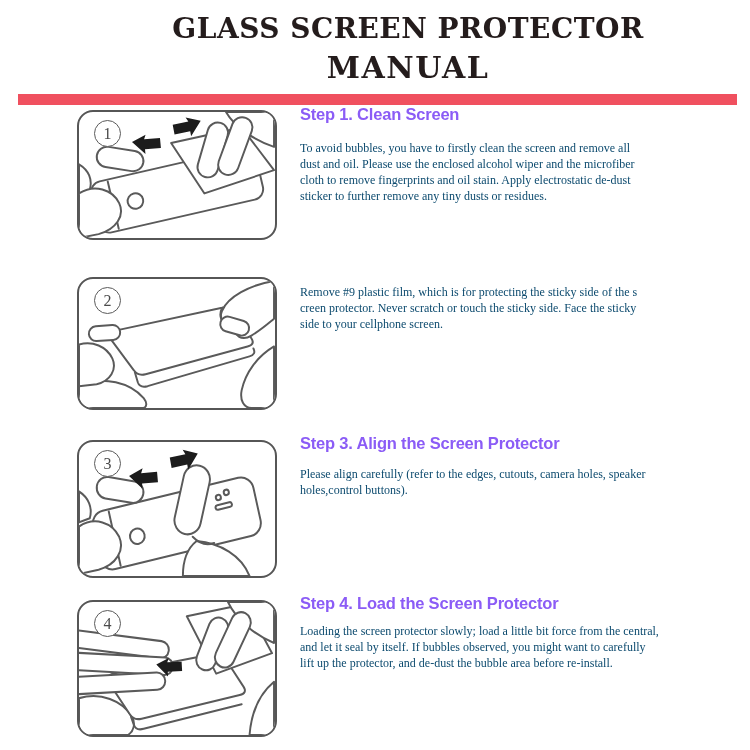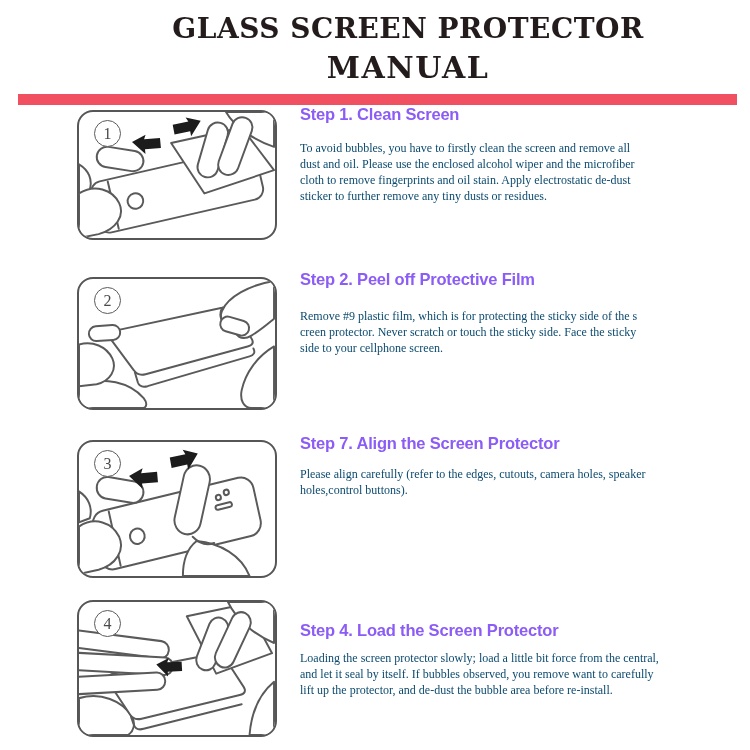--- a/index.html
+++ b/index.html
@@ -22,21 +22,21 @@
   .badge{position:absolute;top:8px;left:15px;width:25px;height:25px;z-index:2;
          border:1.6px solid #5a5a5a;border-radius:50%;background:#fff;
          display:flex;align-items:center;justify-content:center;
          font-family:"Liberation Serif",serif;font-size:16px;color:#4a4a4a;}
   
   .wh{fill:#ffffff;stroke:#5a5a5a;stroke-width:2;stroke-linecap:round;stroke-linejoin:round;}
   .ln{fill:none;stroke:#5a5a5a;stroke-width:2;stroke-linecap:round;stroke-linejoin:round;}
   .ar{fill:#1c1c1c;stroke:none;}
   
   .stext{position:absolute;left:300px;width:450px;}
-  .t1{top:102px}.t2{top:267px}.t3{top:431px}.t4{top:618px}
+  .t1{top:102px}.t2{top:267px}.t3{top:431px}.t4{top:591px}
   .stext h2{margin:0;font-size:16.5px;line-height:24px;font-weight:bold;
             color:#8b5cf6;letter-spacing:-.2px;}
   .stext p{margin:0;font-family:"Liberation Serif",serif;font-size:12px;
            line-height:16px;color:#0c4a6e;white-space:pre;}
   .t1 p{margin-top:14px}.t2 p{margin-top:17px}.t3 p{margin-top:11px}.t4 p{margin-top:8px}
 </style>
 </head>
 <body>
 
 <div class="page">
@@ -144,30 +144,29 @@
   </div>
 
   <div class="stext t1">
     <h2>Step 1. Clean Screen</h2>
     <p>To avoid bubbles, you have to firstly clean the screen and remove all
 dust and oil. Please use the enclosed alcohol wiper and the microfiber
 cloth to remove fingerprints and oil stain. Apply electrostatic de-dust
 sticker to further remove any tiny dusts or residues.</p>
   </div>
   <div class="stext t2">
-    <h2>Step 2. Peel off Protective Film</h2>
     <p>Remove #9 plastic film, which is for protecting the sticky side of the s
 creen protector. Never scratch or touch the sticky side. Face the sticky
 side to your cellphone screen.</p>
   </div>
   <div class="stext t3">
-    <h2>Step 7. Align the Screen Protector</h2>
+    <h2>Step 3. Align the Screen Protector</h2>
     <p>Please align carefully (refer to the edges, cutouts, camera holes, speaker
 holes,control buttons).</p>
   </div>
   <div class="stext t4">
     <h2>Step 4. Load the Screen Protector</h2>
     <p>Loading the screen protector slowly; load a little bit force from the central,
-and let it seal by itself. If bubbles observed, you remove want to carefully
+and let it seal by itself. If bubbles observed, you might want to carefully
 lift up the protector, and de-dust the bubble area before re-install.</p>
   </div>
 
 </div>
 
 </body></html>

